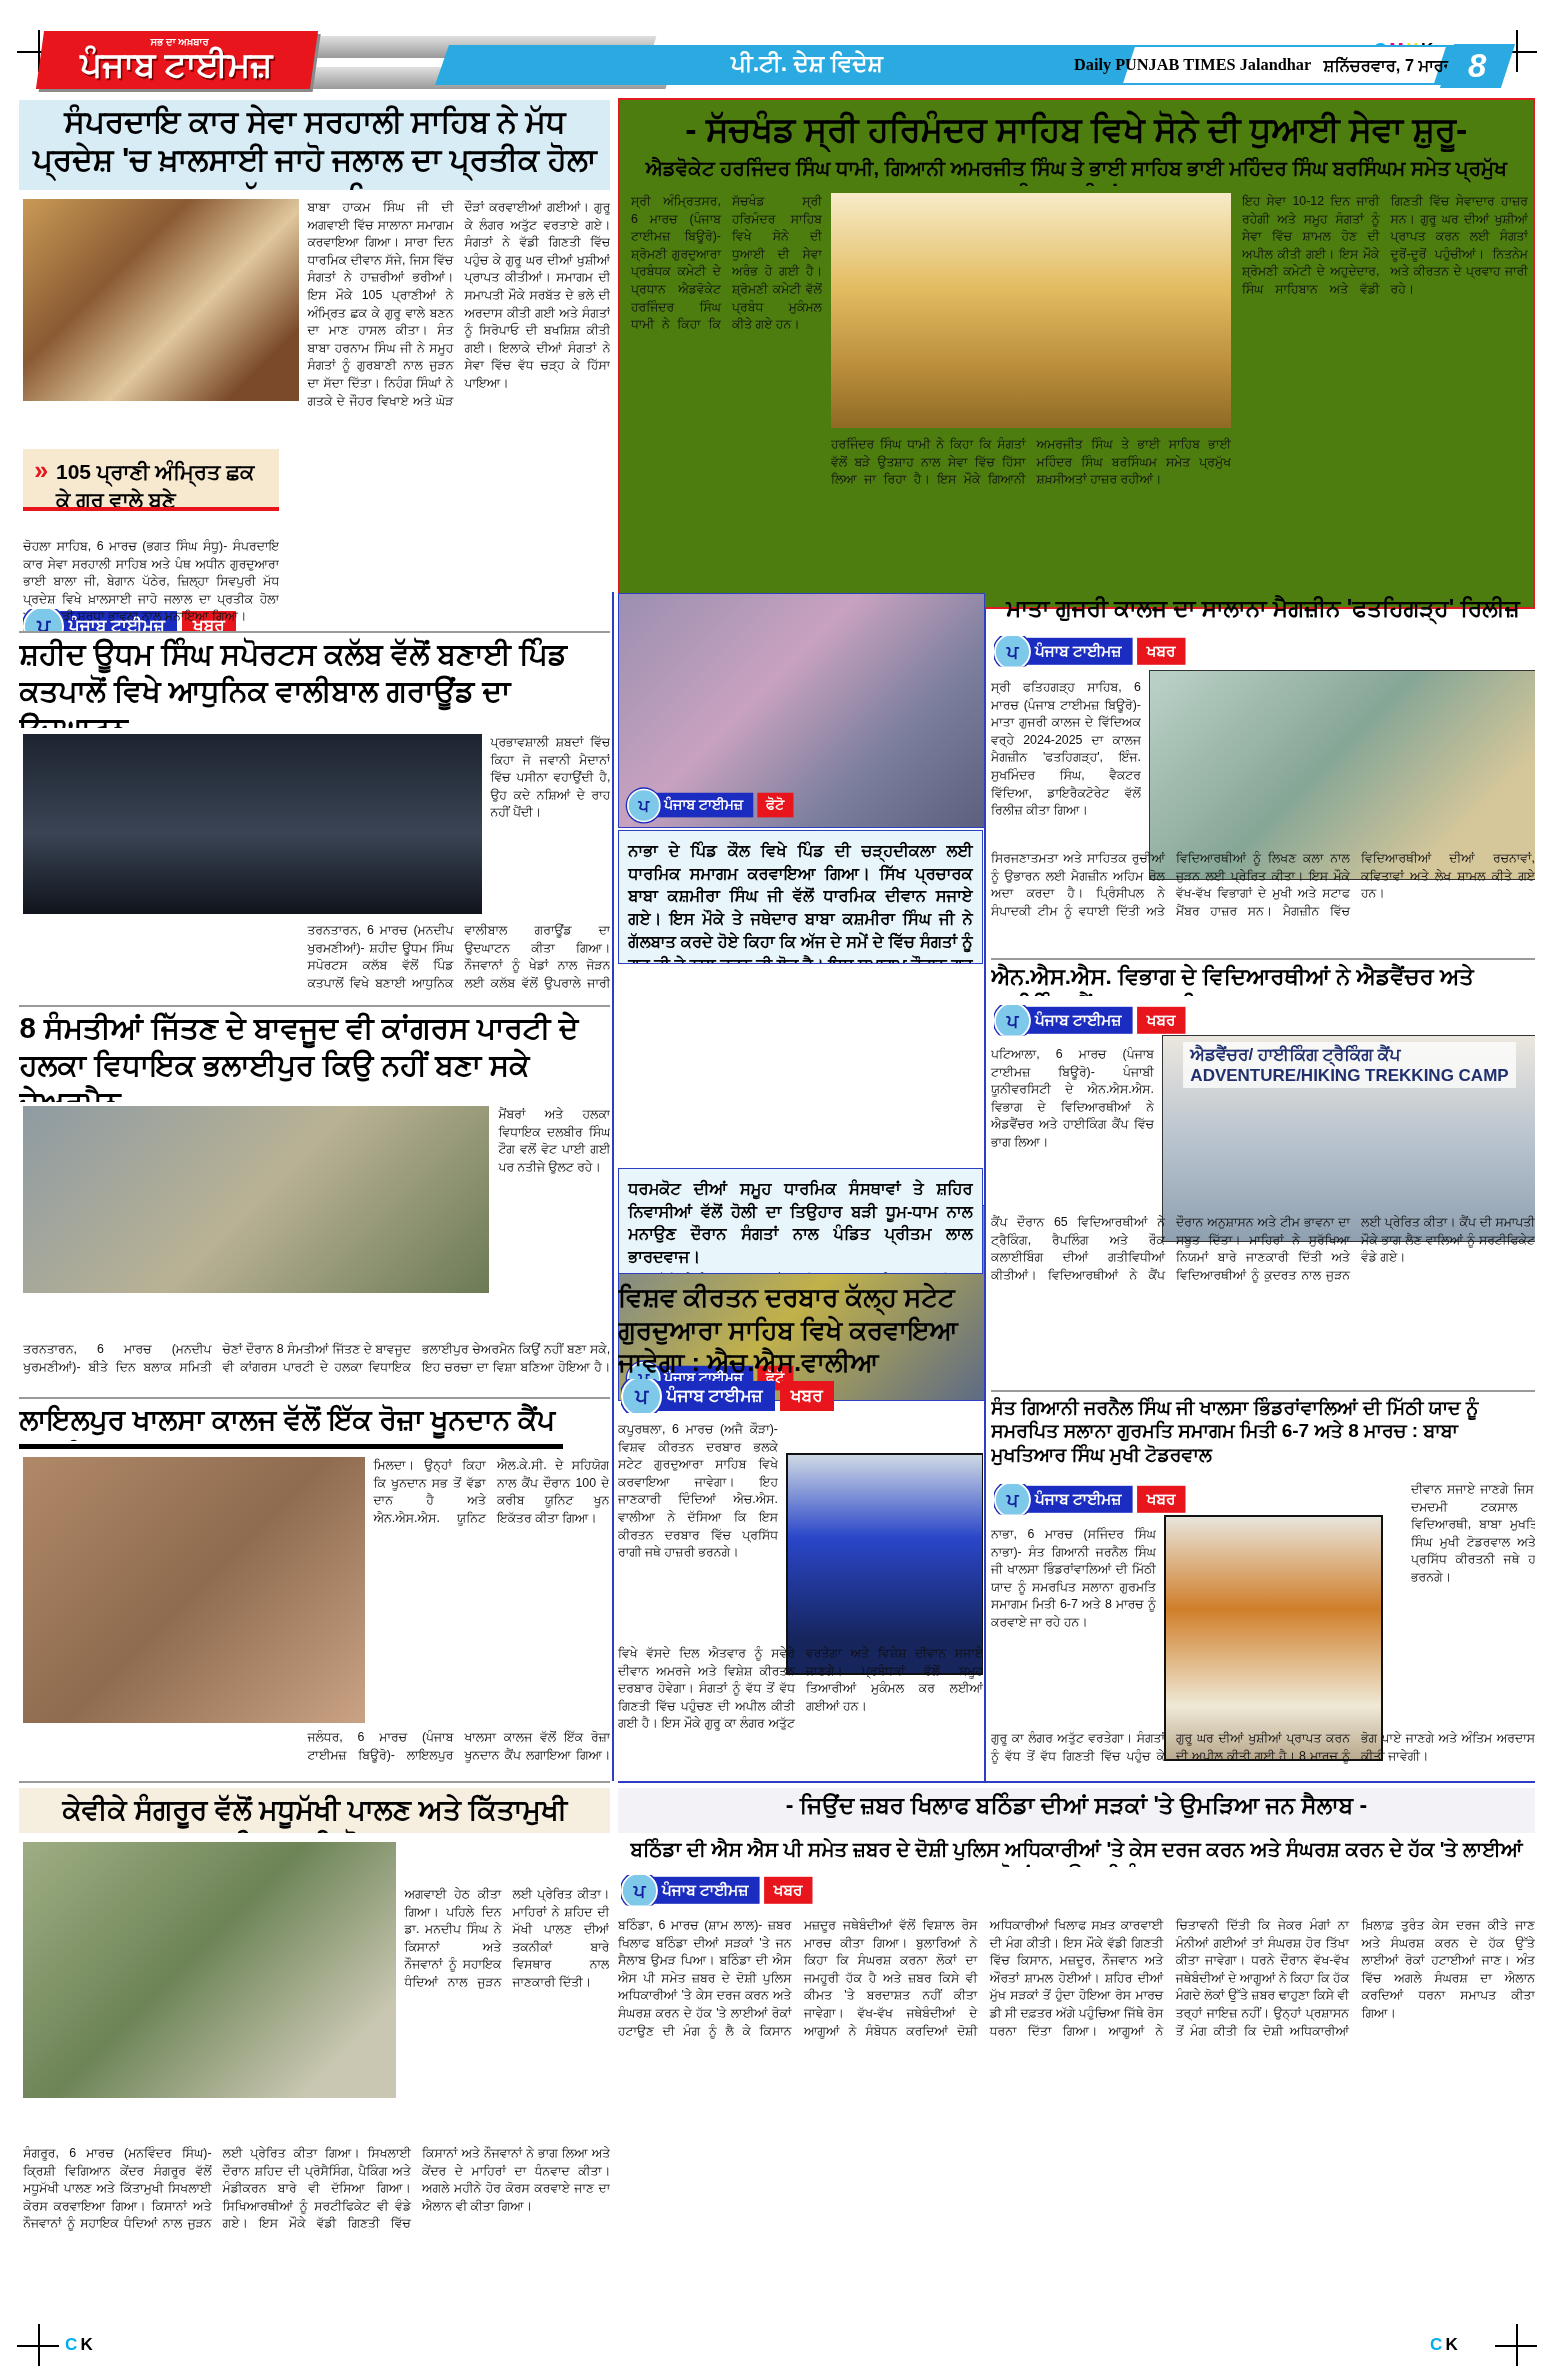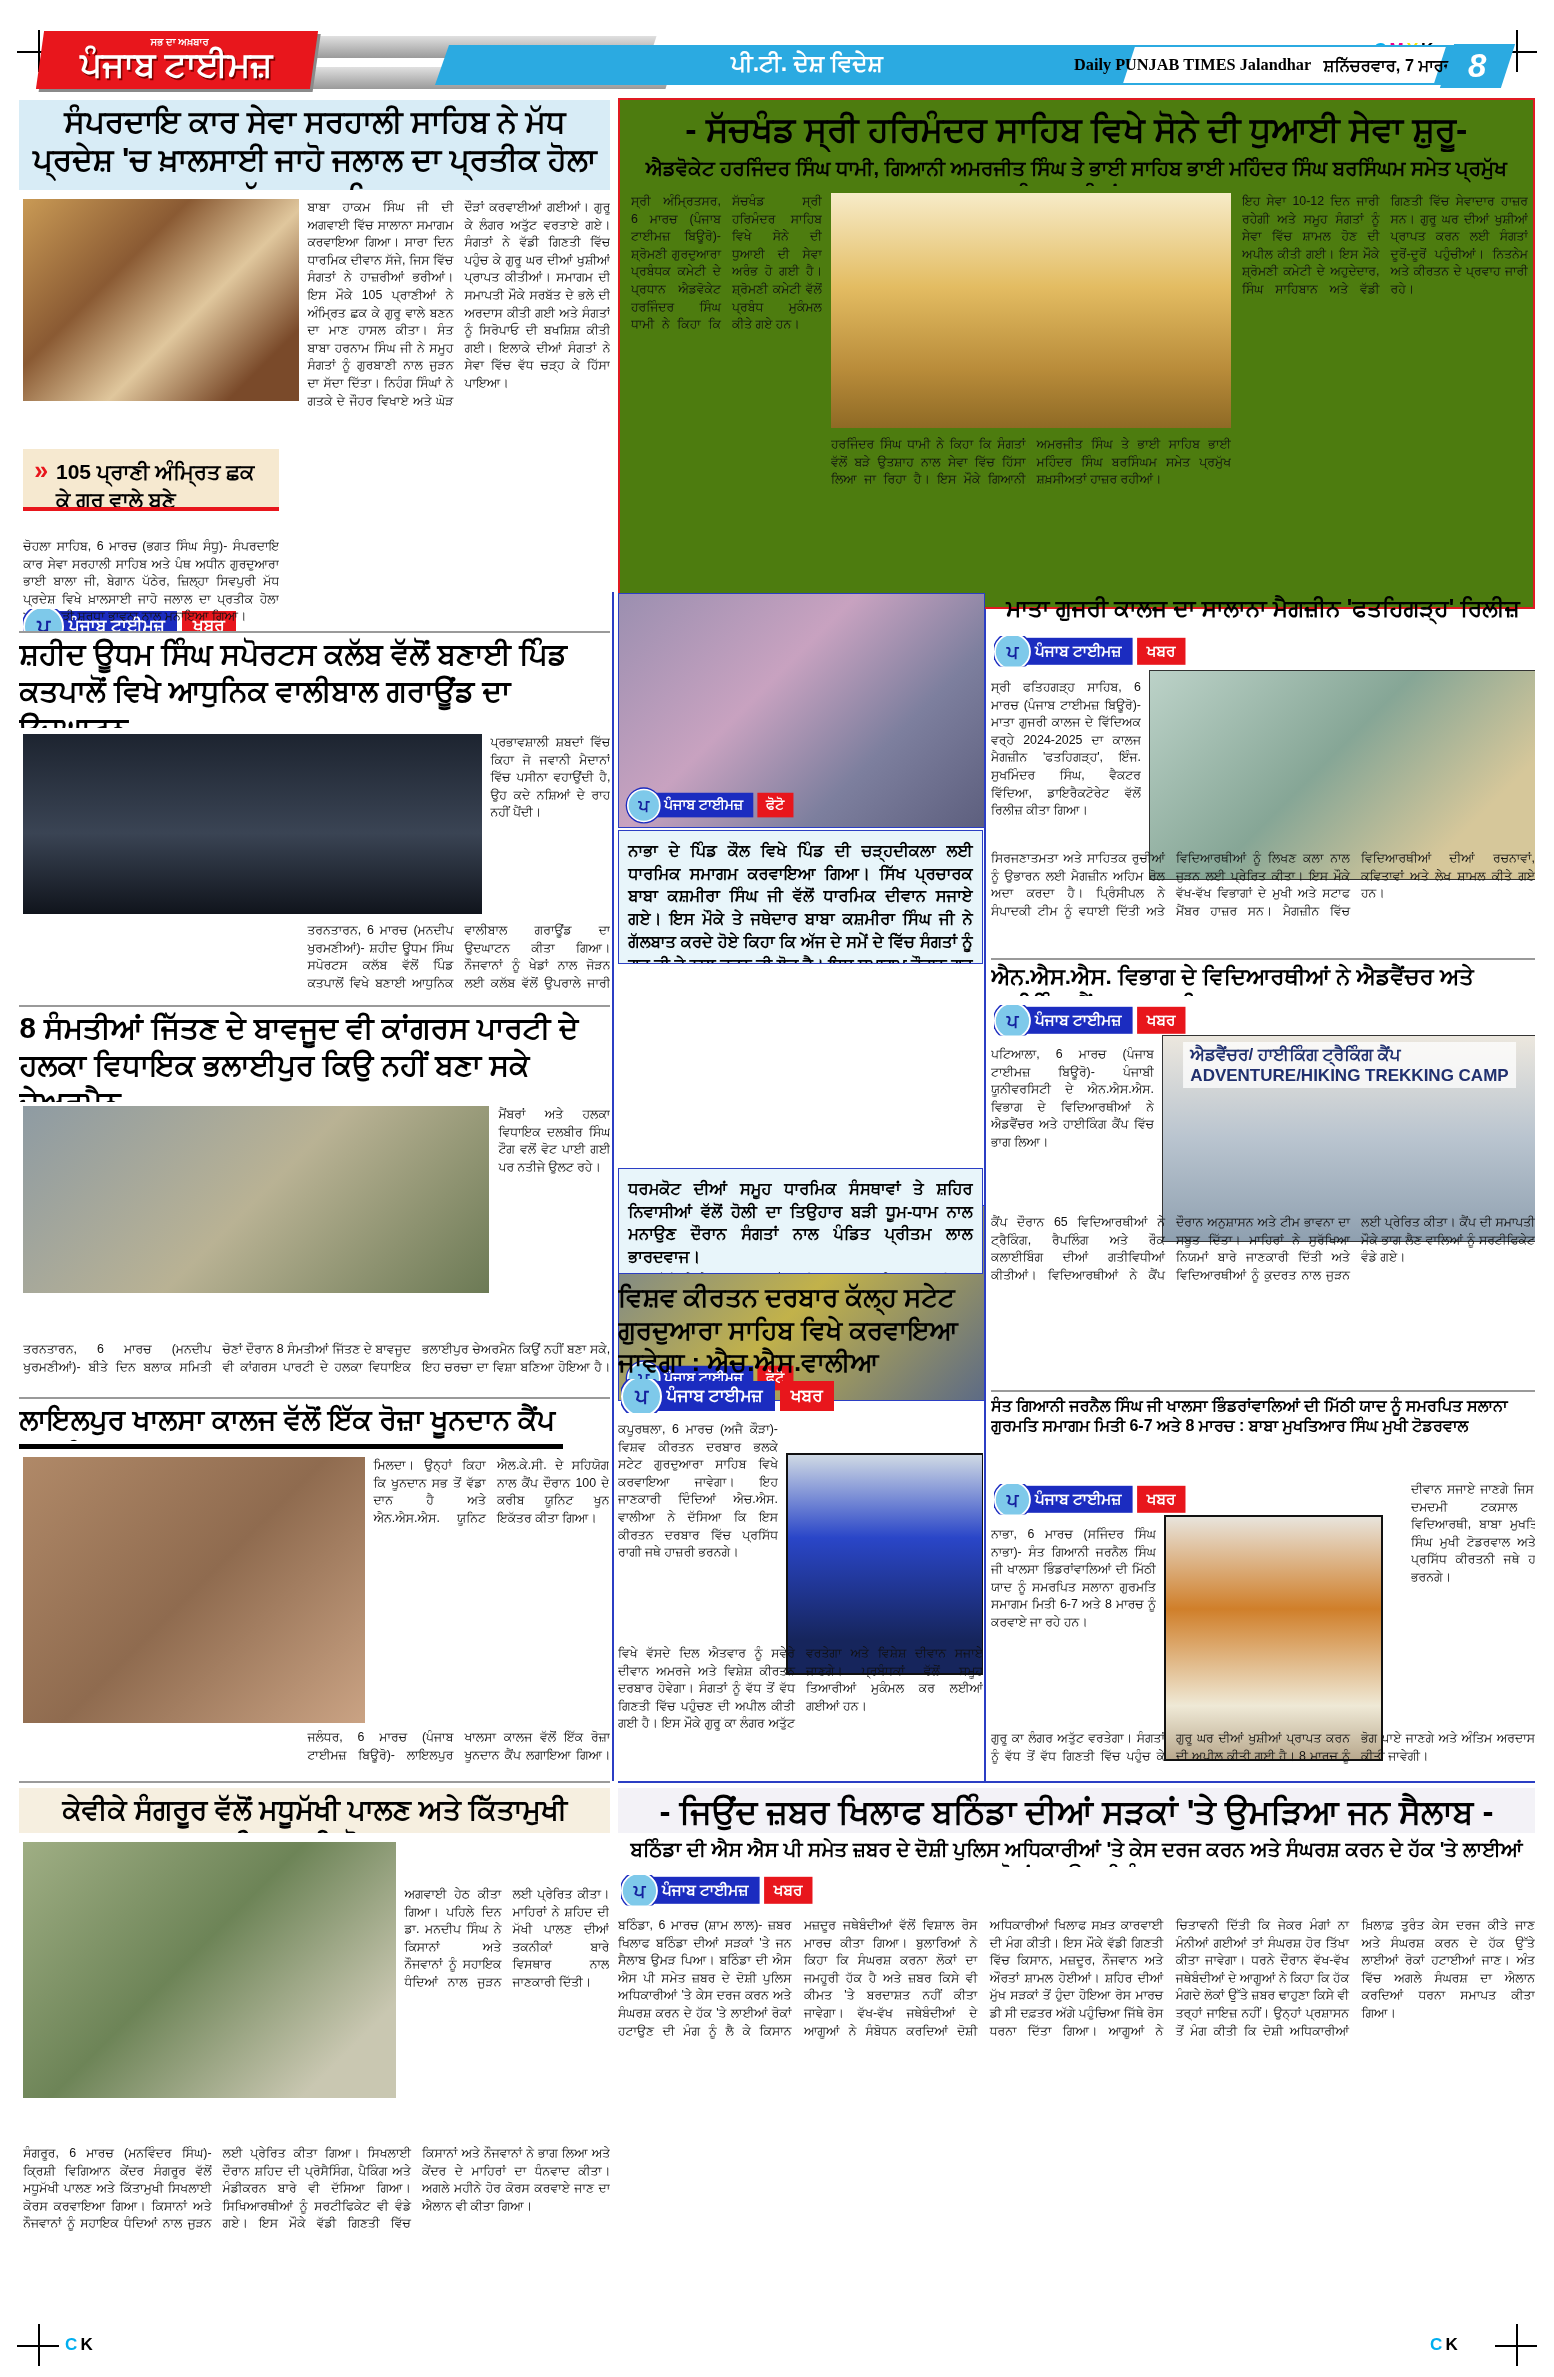--- a/index.html
+++ b/index.html
@@ -244,34 +244,34 @@
       <div class="banner-ov">
         <span>ਐਡਵੈਂਚਰ/ ਹਾਈਕਿੰਗ ਟ੍ਰੈਕਿੰਗ ਕੈਂਪ</span><br>
         <span>ADVENTURE/HIKING TREKKING CAMP</span>
       </div>
     </div>
     <div class="abs bt" style="left:0;top:85px;width:163px;height:160px;">ਪਟਿਆਲਾ, 6 ਮਾਰਚ (ਪੰਜਾਬ ਟਾਈਮਜ਼ ਬਿਊਰੋ)- ਪੰਜਾਬੀ ਯੂਨੀਵਰਸਿਟੀ ਦੇ ਐਨ.ਐਸ.ਐਸ. ਵਿਭਾਗ ਦੇ ਵਿਦਿਆਰਥੀਆਂ ਨੇ ਐਡਵੈਂਚਰ ਅਤੇ ਹਾਈਕਿੰਗ ਕੈਂਪ ਵਿੱਚ ਭਾਗ ਲਿਆ।</div>
     <div class="abs bt cols3" style="left:0;top:253px;width:544px;height:173px;">ਕੈਂਪ ਦੌਰਾਨ 65 ਵਿਦਿਆਰਥੀਆਂ ਨੇ ਟ੍ਰੈਕਿੰਗ, ਰੈਪਲਿੰਗ ਅਤੇ ਰੌਕ ਕਲਾਈਬਿੰਗ ਦੀਆਂ ਗਤੀਵਿਧੀਆਂ ਕੀਤੀਆਂ। ਵਿਦਿਆਰਥੀਆਂ ਨੇ ਕੈਂਪ ਦੌਰਾਨ ਅਨੁਸ਼ਾਸਨ ਅਤੇ ਟੀਮ ਭਾਵਨਾ ਦਾ ਸਬੂਤ ਦਿੱਤਾ। ਮਾਹਿਰਾਂ ਨੇ ਸੁਰੱਖਿਆ ਨਿਯਮਾਂ ਬਾਰੇ ਜਾਣਕਾਰੀ ਦਿੱਤੀ ਅਤੇ ਵਿਦਿਆਰਥੀਆਂ ਨੂੰ ਕੁਦਰਤ ਨਾਲ ਜੁੜਨ ਲਈ ਪ੍ਰੇਰਿਤ ਕੀਤਾ। ਕੈਂਪ ਦੀ ਸਮਾਪਤੀ ਮੌਕੇ ਭਾਗ ਲੈਣ ਵਾਲਿਆਂ ਨੂੰ ਸਰਟੀਫਿਕੇਟ ਵੰਡੇ ਗਏ।</div>
   </div>
 
   <div class="abs" style="left:991px;top:1394px;width:544px;height:385px;">
-    <div class="abs hl" style="left:0;top:1.6px;width:544px;height:81px;font-size:16px;">ਸੰਤ ਗਿਆਨੀ ਜਰਨੈਲ ਸਿੰਘ ਜੀ ਖਾਲਸਾ ਭਿੰਡਰਾਂਵਾਲਿਆਂ ਦੀ ਮਿੱਠੀ ਯਾਦ ਨੂੰ ਸਮਰਪਿਤ ਸਲਾਨਾ ਗੁਰਮਤਿ ਸਮਾਗਮ ਮਿਤੀ 6-7 ਅਤੇ 8 ਮਾਰਚ : ਬਾਬਾ ਮੁਖਤਿਆਰ ਸਿੰਘ ਮੁਖੀ ਟੋਡਰਵਾਲ</div>
+    <div class="abs hl" style="left:0;top:1.6px;width:544px;height:81px;font-size:19px;">ਸੰਤ ਗਿਆਨੀ ਜਰਨੈਲ ਸਿੰਘ ਜੀ ਖਾਲਸਾ ਭਿੰਡਰਾਂਵਾਲਿਆਂ ਦੀ ਮਿੱਠੀ ਯਾਦ ਨੂੰ ਸਮਰਪਿਤ ਸਲਾਨਾ ਗੁਰਮਤਿ ਸਮਾਗਮ ਮਿਤੀ 6-7 ਅਤੇ 8 ਮਾਰਚ : ਬਾਬਾ ਮੁਖਤਿਆਰ ਸਿੰਘ ਮੁਖੀ ਟੋਡਰਵਾਲ</div>
     <div class="abs badge" style="left:3.1px;top:90px;transform:scale(.9);transform-origin:left top;">
       <span class="badge-circle">ਪ</span>
       <span class="badge-brand">ਪੰਜਾਬ ਟਾਈਮਜ਼</span>
       <span class="badge-tag">ਖਬਰ</span>
     </div>
     <div class="abs photo ph-i bblack" style="left:173px;top:87px;width:215px;height:242px;"></div>
     <div class="abs bt" style="left:0;top:132px;width:165px;height:197px;">ਨਾਭਾ, 6 ਮਾਰਚ (ਸਜਿੰਦਰ ਸਿੰਘ ਨਾਭਾ)- ਸੰਤ ਗਿਆਨੀ ਜਰਨੈਲ ਸਿੰਘ ਜੀ ਖਾਲਸਾ ਭਿੰਡਰਾਂਵਾਲਿਆਂ ਦੀ ਮਿੱਠੀ ਯਾਦ ਨੂੰ ਸਮਰਪਿਤ ਸਲਾਨਾ ਗੁਰਮਤਿ ਸਮਾਗਮ ਮਿਤੀ 6-7 ਅਤੇ 8 ਮਾਰਚ ਨੂੰ ਕਰਵਾਏ ਜਾ ਰਹੇ ਹਨ।</div>
     <div class="abs bt" style="left:420px;top:87px;width:148px;height:242px;">ਦੀਵਾਨ ਸਜਾਏ ਜਾਣਗੇ ਜਿਸ ਵਿੱਚ ਦਮਦਮੀ ਟਕਸਾਲ ਦੇ ਵਿਦਿਆਰਥੀ, ਬਾਬਾ ਮੁਖਤਿਆਰ ਸਿੰਘ ਮੁਖੀ ਟੋਡਰਵਾਲ ਅਤੇ ਪੰਥ ਪ੍ਰਸਿੱਧ ਕੀਰਤਨੀ ਜਥੇ ਹਾਜ਼ਰੀ ਭਰਨਗੇ।</div>
     <div class="abs bt cols3" style="left:0;top:336px;width:544px;height:47px;">ਗੁਰੂ ਕਾ ਲੰਗਰ ਅਤੁੱਟ ਵਰਤੇਗਾ। ਸੰਗਤਾਂ ਨੂੰ ਵੱਧ ਤੋਂ ਵੱਧ ਗਿਣਤੀ ਵਿੱਚ ਪਹੁੰਚ ਕੇ ਗੁਰੂ ਘਰ ਦੀਆਂ ਖੁਸ਼ੀਆਂ ਪ੍ਰਾਪਤ ਕਰਨ ਦੀ ਅਪੀਲ ਕੀਤੀ ਗਈ ਹੈ। 8 ਮਾਰਚ ਨੂੰ ਭੋਗ ਪਾਏ ਜਾਣਗੇ ਅਤੇ ਅੰਤਿਮ ਅਰਦਾਸ ਕੀਤੀ ਜਾਵੇਗੀ।</div>
   </div>
 
   <div class="abs" style="left:618px;top:1783px;width:917px;height:556px;">
-    <div class="abs hl" style="left:0;top:4.7px;width:917px;height:45px;background:#f3f2f7;font-size:33px;text-align:center;padding-top:3.1px;box-sizing:border-box;">- ਜਿਉਂਦ ਜ਼ਬਰ ਖਿਲਾਫ ਬਠਿੰਡਾ ਦੀਆਂ ਸੜਕਾਂ 'ਤੇ ਉਮੜਿਆ ਜਨ ਸੈਲਾਬ -</div>
+    <div class="abs hl" style="left:0;top:4.7px;width:917px;height:45px;background:#f3f2f7;font-size:23px;text-align:center;padding-top:3.1px;box-sizing:border-box;">- ਜਿਉਂਦ ਜ਼ਬਰ ਖਿਲਾਫ ਬਠਿੰਡਾ ਦੀਆਂ ਸੜਕਾਂ 'ਤੇ ਉਮੜਿਆ ਜਨ ਸੈਲਾਬ -</div>
     <div class="abs hl" style="left:0;top:54px;width:917px;height:29.5px;font-size:20px;text-align:center;">ਬਠਿੰਡਾ ਦੀ ਐਸ ਐਸ ਪੀ ਸਮੇਤ ਜ਼ਬਰ ਦੇ ਦੋਸ਼ੀ ਪੁਲਿਸ ਅਧਿਕਾਰੀਆਂ 'ਤੇ ਕੇਸ ਦਰਜ ਕਰਨ ਅਤੇ ਸੰਘਰਸ਼ ਕਰਨ ਦੇ ਹੱਕ 'ਤੇ ਲਾਈਆਂ ਰੋਕਾਂ ਹਟਾਉਣ ਦੀ ਮੰਗ</div>
     <div class="abs badge" style="left:3.1px;top:92px;transform:scale(.9);transform-origin:left top;">
       <span class="badge-circle">ਪ</span>
       <span class="badge-brand">ਪੰਜਾਬ ਟਾਈਮਜ਼</span>
       <span class="badge-tag">ਖਬਰ</span>
     </div>
     <div class="abs bt cols5" style="left:0;top:134px;width:917px;height:418px;">ਬਠਿੰਡਾ, 6 ਮਾਰਚ (ਸ਼ਾਮ ਲਾਲ)- ਜ਼ਬਰ ਖਿਲਾਫ ਬਠਿੰਡਾ ਦੀਆਂ ਸੜਕਾਂ 'ਤੇ ਜਨ ਸੈਲਾਬ ਉਮੜ ਪਿਆ। ਬਠਿੰਡਾ ਦੀ ਐਸ ਐਸ ਪੀ ਸਮੇਤ ਜ਼ਬਰ ਦੇ ਦੋਸ਼ੀ ਪੁਲਿਸ ਅਧਿਕਾਰੀਆਂ 'ਤੇ ਕੇਸ ਦਰਜ ਕਰਨ ਅਤੇ ਸੰਘਰਸ਼ ਕਰਨ ਦੇ ਹੱਕ 'ਤੇ ਲਾਈਆਂ ਰੋਕਾਂ ਹਟਾਉਣ ਦੀ ਮੰਗ ਨੂੰ ਲੈ ਕੇ ਕਿਸਾਨ ਮਜ਼ਦੂਰ ਜਥੇਬੰਦੀਆਂ ਵੱਲੋਂ ਵਿਸ਼ਾਲ ਰੋਸ ਮਾਰਚ ਕੀਤਾ ਗਿਆ। ਬੁਲਾਰਿਆਂ ਨੇ ਕਿਹਾ ਕਿ ਸੰਘਰਸ਼ ਕਰਨਾ ਲੋਕਾਂ ਦਾ ਜਮਹੂਰੀ ਹੱਕ ਹੈ ਅਤੇ ਜ਼ਬਰ ਕਿਸੇ ਵੀ ਕੀਮਤ 'ਤੇ ਬਰਦਾਸ਼ਤ ਨਹੀਂ ਕੀਤਾ ਜਾਵੇਗਾ। ਵੱਖ-ਵੱਖ ਜਥੇਬੰਦੀਆਂ ਦੇ ਆਗੂਆਂ ਨੇ ਸੰਬੋਧਨ ਕਰਦਿਆਂ ਦੋਸ਼ੀ ਅਧਿਕਾਰੀਆਂ ਖਿਲਾਫ ਸਖ਼ਤ ਕਾਰਵਾਈ ਦੀ ਮੰਗ ਕੀਤੀ। ਇਸ ਮੌਕੇ ਵੱਡੀ ਗਿਣਤੀ ਵਿੱਚ ਕਿਸਾਨ, ਮਜ਼ਦੂਰ, ਨੌਜਵਾਨ ਅਤੇ ਔਰਤਾਂ ਸ਼ਾਮਲ ਹੋਈਆਂ। ਸ਼ਹਿਰ ਦੀਆਂ ਮੁੱਖ ਸੜਕਾਂ ਤੋਂ ਹੁੰਦਾ ਹੋਇਆ ਰੋਸ ਮਾਰਚ ਡੀ ਸੀ ਦਫ਼ਤਰ ਅੱਗੇ ਪਹੁੰਚਿਆ ਜਿੱਥੇ ਰੋਸ ਧਰਨਾ ਦਿੱਤਾ ਗਿਆ। ਆਗੂਆਂ ਨੇ ਚਿਤਾਵਨੀ ਦਿੱਤੀ ਕਿ ਜੇਕਰ ਮੰਗਾਂ ਨਾ ਮੰਨੀਆਂ ਗਈਆਂ ਤਾਂ ਸੰਘਰਸ਼ ਹੋਰ ਤਿੱਖਾ ਕੀਤਾ ਜਾਵੇਗਾ। ਧਰਨੇ ਦੌਰਾਨ ਵੱਖ-ਵੱਖ ਜਥੇਬੰਦੀਆਂ ਦੇ ਆਗੂਆਂ ਨੇ ਕਿਹਾ ਕਿ ਹੱਕ ਮੰਗਦੇ ਲੋਕਾਂ ਉੱਤੇ ਜ਼ਬਰ ਢਾਹੁਣਾ ਕਿਸੇ ਵੀ ਤਰ੍ਹਾਂ ਜਾਇਜ਼ ਨਹੀਂ। ਉਨ੍ਹਾਂ ਪ੍ਰਸ਼ਾਸਨ ਤੋਂ ਮੰਗ ਕੀਤੀ ਕਿ ਦੋਸ਼ੀ ਅਧਿਕਾਰੀਆਂ ਖ਼ਿਲਾਫ਼ ਤੁਰੰਤ ਕੇਸ ਦਰਜ ਕੀਤੇ ਜਾਣ ਅਤੇ ਸੰਘਰਸ਼ ਕਰਨ ਦੇ ਹੱਕ ਉੱਤੇ ਲਾਈਆਂ ਰੋਕਾਂ ਹਟਾਈਆਂ ਜਾਣ। ਅੰਤ ਵਿੱਚ ਅਗਲੇ ਸੰਘਰਸ਼ ਦਾ ਐਲਾਨ ਕਰਦਿਆਂ ਧਰਨਾ ਸਮਾਪਤ ਕੀਤਾ ਗਿਆ।</div>
   </div>
 
 </div>

